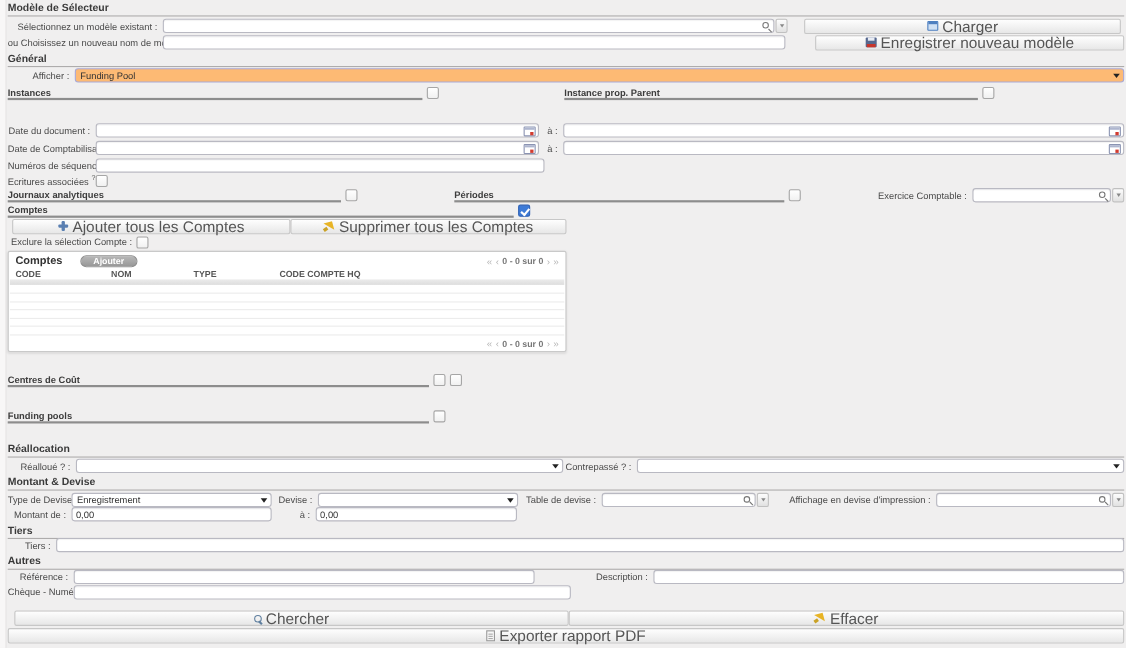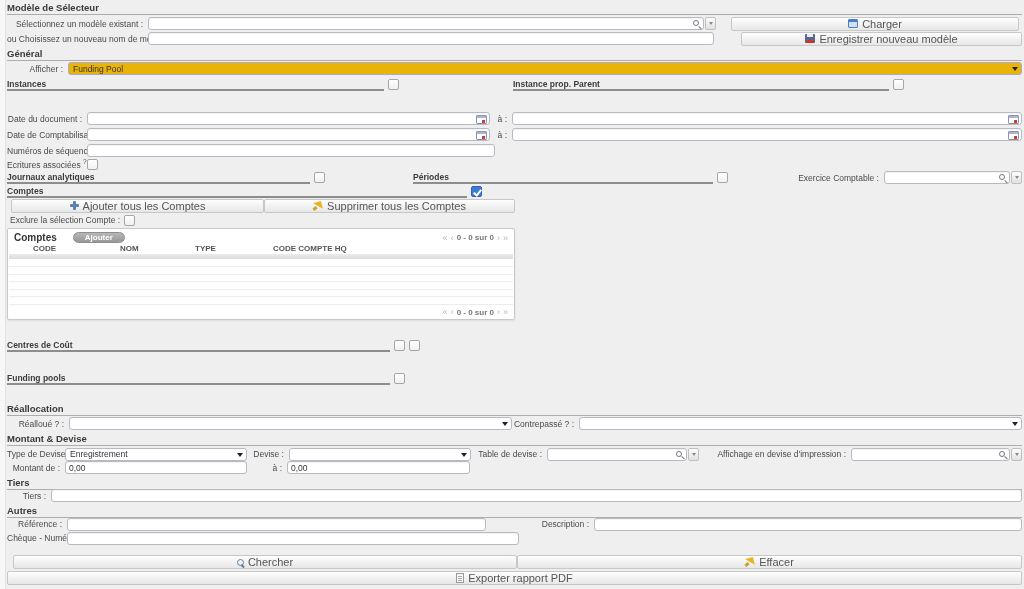--- a/index.html
+++ b/index.html
@@ -6,28 +6,28 @@
   html,body{width:1024px;height:589px}
   body{background:#f0efef;font-family:"Liberation Sans",sans-serif;font-size:8.5px;color:#444;overflow:hidden}
   .page{position:relative;width:1024px;height:589px}
   .page::before{content:"";position:absolute;left:0;top:0;width:5px;height:100%;background:#f8f7f7;border-right:1px solid #e3e1e1}
   .abs{position:absolute;left:7px;right:2px;display:flex;align-items:center}
   .sec-hdr{font-weight:bold;color:#3a3a3a;border-bottom:1px solid #aeacac;padding-bottom:2px;font-size:9.5px;height:13px}
   .lbl{color:#4a4a4a;text-align:right;padding-right:5px;white-space:nowrap}
   .llbl{color:#4a4a4a;white-space:nowrap}
   sup{font-size:6.5px;color:#555}
   .inp{height:13px;background:#fff;border:1px solid #b9b9c2;border-radius:3px;font-size:8.5px;padding:0 3px;color:#333;outline:none;box-shadow:inset 0 1px 1px rgba(0,0,0,.05);font-family:"Liberation Sans",sans-serif}
-  .btn{height:14px;display:flex;align-items:center;justify-content:center;gap:4px;background:linear-gradient(#fefefe,#e7e7e7);border:1px solid #c7c7c7;border-radius:2px;color:#555;font-size:11px;cursor:pointer;font-family:"Liberation Sans",sans-serif}
+  .btn{height:14px;display:flex;align-items:center;justify-content:center;gap:4px;background:linear-gradient(#fefefe,#e7e7e7);border:1px solid #c7c7c7;border-radius:2px;color:#555;font-size:14px;cursor:pointer;font-family:"Liberation Sans",sans-serif}
   .grp{display:flex;align-items:flex-end;border-bottom:2px solid #8d8d8d;height:12px;font-weight:bold;color:#3c3c3c;font-size:8.5px}
   .cb{width:11px;height:11px;border:1px solid #a6a6a6;border-radius:2px;background:linear-gradient(#fff,#f1f1f1);margin-left:4px;position:relative;flex:none;cursor:pointer}
   .cb.checked{background:#3e7bd7;border-color:#2f62b5}
   .cb.checked::after{content:"";position:absolute;left:3px;top:1px;width:3px;height:6px;border:solid #fff;border-width:0 2px 2px 0;transform:rotate(40deg)}
   .sel{position:relative;height:13px;background:#fff;border:1px solid #b9b9c2;border-radius:3px;display:flex;align-items:center;padding:0 14px 0 4px;font-size:8.5px;color:#333;cursor:pointer}
   .sel .chev{position:absolute;right:3px;top:4px;width:0;height:0;border-left:3.5px solid transparent;border-right:3.5px solid transparent;border-top:4.5px solid #222}
-  .sel.purple{background:#eab308;border-color:#a9a9d6}
+  .sel.purple{background:#fdba74;border-color:#a9a9d6}
   .search-wrap{position:relative;display:flex;align-items:center}
   .search-wrap .inp{width:100%;padding-right:15px}
   .mag{position:absolute;right:5px;top:3px;width:6px;height:6px;border:1.2px solid #777;border-radius:50%}
   .mag::after{content:"";position:absolute;left:4.5px;top:4.5px;width:3.5px;height:1.4px;background:#777;transform:rotate(45deg);transform-origin:0 0}
   .mag-s{position:relative;width:7px;height:7px;border:1.4px solid #5f7f9f;border-radius:50%;flex:none}
   .mag-s::after{content:"";position:absolute;left:4.5px;top:4.5px;width:4px;height:1.6px;background:#5f7f9f;transform:rotate(45deg);transform-origin:0 0}
   .dd-btn{width:11px;height:13px;margin-left:1px;background:linear-gradient(#fdfdfd,#e1e1e1);border:1px solid #c0c0c0;border-radius:2px;display:flex;align-items:center;justify-content:center;flex:none;cursor:pointer}
   .dd-btn::after{content:"";width:0;height:0;border-left:2.5px solid transparent;border-right:2.5px solid transparent;border-top:3px solid #888}
   .date-wrap{position:relative;display:flex;align-items:center}
   .date-wrap .inp{width:100%;padding-right:17px}
@@ -47,21 +47,21 @@
   .ico-add::after{content:"";position:absolute;left:3px;top:0;width:3px;height:9px;background:#5b80b2;border-radius:1px}
   .ico-doc{width:8px;height:10px;background:#f7f7f7;border:1px solid #999;position:relative;flex:none}
   .ico-doc::before{content:"";position:absolute;left:1px;top:2px;right:1px;height:1px;background:#aaa;box-shadow:0 2px 0 #aaa,0 4px 0 #aaa}
   .panel{position:absolute;left:7px;top:228px;width:508px;height:92px;background:#fff;border:1px solid #c9c9c9;border-radius:2px;box-shadow:0 1px 2px rgba(0,0,0,.08);display:flex;flex-direction:column}
   .panel-hdr{display:flex;align-items:center;height:16px;padding:2px 6px 0 6px}
   .panel-title{font-weight:bold;font-size:10px;color:#333}
   .pill{margin-left:16px;height:11px;padding:0 11px;background:linear-gradient(#b7b7b7,#989898);border:1px solid #8e8e8e;border-radius:6px;color:#fff;font-weight:bold;font-size:8px;display:flex;align-items:center;cursor:pointer}
   .pager{margin-left:auto;display:flex;align-items:center;gap:3px;color:#aaa;font-size:9px}
   .pager b{color:#777;font-weight:bold;font-size:8px}
   .pg{cursor:pointer;color:#b5b5b5}
-  .cols{display:flex;padding-left:25px;height:10px;align-items:flex-start;font-weight:bold;color:#555;font-size:8px}
+  .cols{display:flex;padding-left:6px;height:10px;align-items:flex-end;font-weight:bold;color:#555;font-size:8px}
   .col-band{height:6px;background:linear-gradient(#ebebeb,#dddddd);margin:0 1px}
   .trow{height:8px;border-bottom:1px solid #ececec;margin:0 1px}
   .panel-foot{display:flex;justify-content:flex-end;padding:2px 6px;margin-top:auto}
 </style>
 </head>
 <body>
 
 <div class="page">
 
   <div class="abs sec-hdr" style="top:2px">

